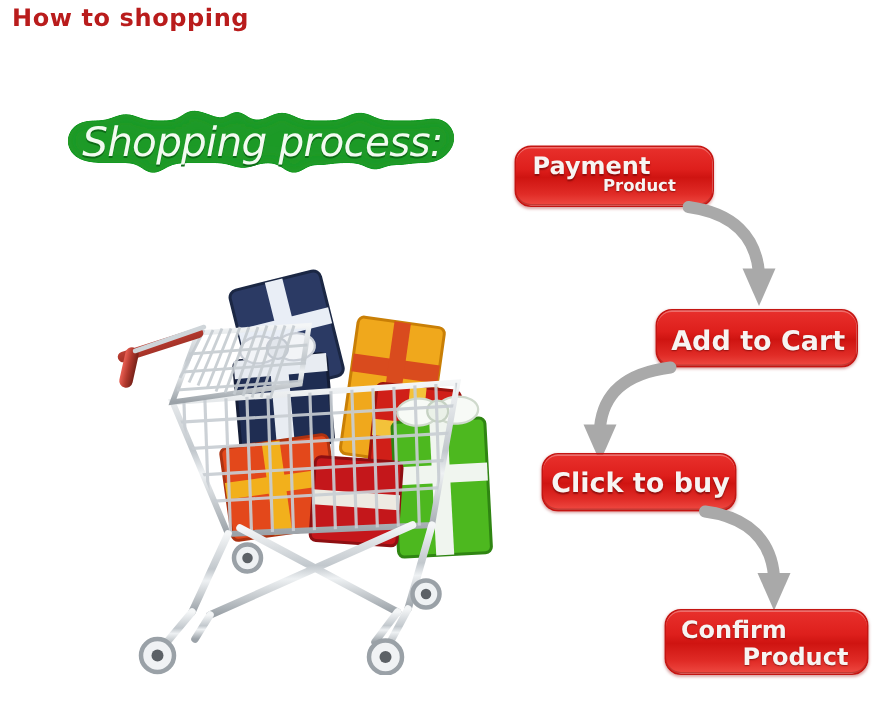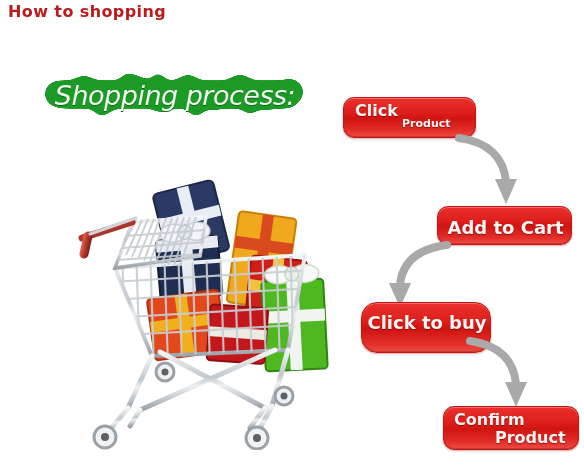--- a/index.html
+++ b/index.html
@@ -111,21 +111,21 @@
 
   
   #btn-add-to-cart { left: 437px; top: 206px; width: 135px; height: 39px; }
   #btn-add-to-cart .lbl-1 {
     left: 0; top: 0; width: 135px; height: 41px;
     display: flex; align-items: center; justify-content: center;
     font-size: 18px;
   }
 
   
-  #btn-click-to-buy { left: 361px; top: 302px; width: 130px; height: 51px; border-radius: 16px; }
+  #btn-click-to-buy { left: 361px; top: 302px; width: 130px; height: 39px; }
   #btn-click-to-buy .lbl-1 {
     left: 0; top: 0; width: 130px; height: 39px;
     display: flex; align-items: center; justify-content: center;
     font-size: 18px;
   }
 
   
   #btn-confirm-payment { left: 443px; top: 406px; width: 136px; height: 44px; }
   #btn-confirm-payment .lbl-1 { left: 10px; top: 3px;  font-size: 16px; }
   #btn-confirm-payment .lbl-2 { left: 51px; top: 21px; font-size: 16px; }
@@ -320,21 +320,21 @@
       <circle cx="197" cy="278" r="11" fill="#f0f2f4" stroke="#9aa1a7" stroke-width="3"></circle>
       <circle cx="197" cy="278" r="4" fill="#5c6166"></circle>
       <circle cx="105" cy="212" r="9" fill="#eef1f3" stroke="#9aa1a7" stroke-width="3"></circle>
       <circle cx="105" cy="212" r="3.5" fill="#5c6166"></circle>
       <circle cx="224" cy="236" r="9" fill="#eef1f3" stroke="#9aa1a7" stroke-width="3"></circle>
       <circle cx="224" cy="236" r="3.5" fill="#5c6166"></circle>
     </g>
   </svg>
 
   <div class="step-btn" id="btn-select-product">
-    <span class="lbl lbl-1">Click</span>
+    <span class="lbl lbl-1">Payment</span>
     <span class="lbl lbl-2">Product</span>
   </div>
 
   <svg id="arrow-1" class="arrow-svg" width="70" height="78" viewBox="0 0 70 78">
     <path d="M4 6 C 34 10, 49 26, 51 50" fill="none" stroke="#a9a9a9" stroke-width="8" stroke-linecap="round"></path>
     <path d="M51 72 L40 47 L62 47 Z" fill="#a9a9a9"></path>
   </svg>
 
   <div class="step-btn" id="btn-add-to-cart">
     <span class="lbl lbl-1">Add to Cart</span>

